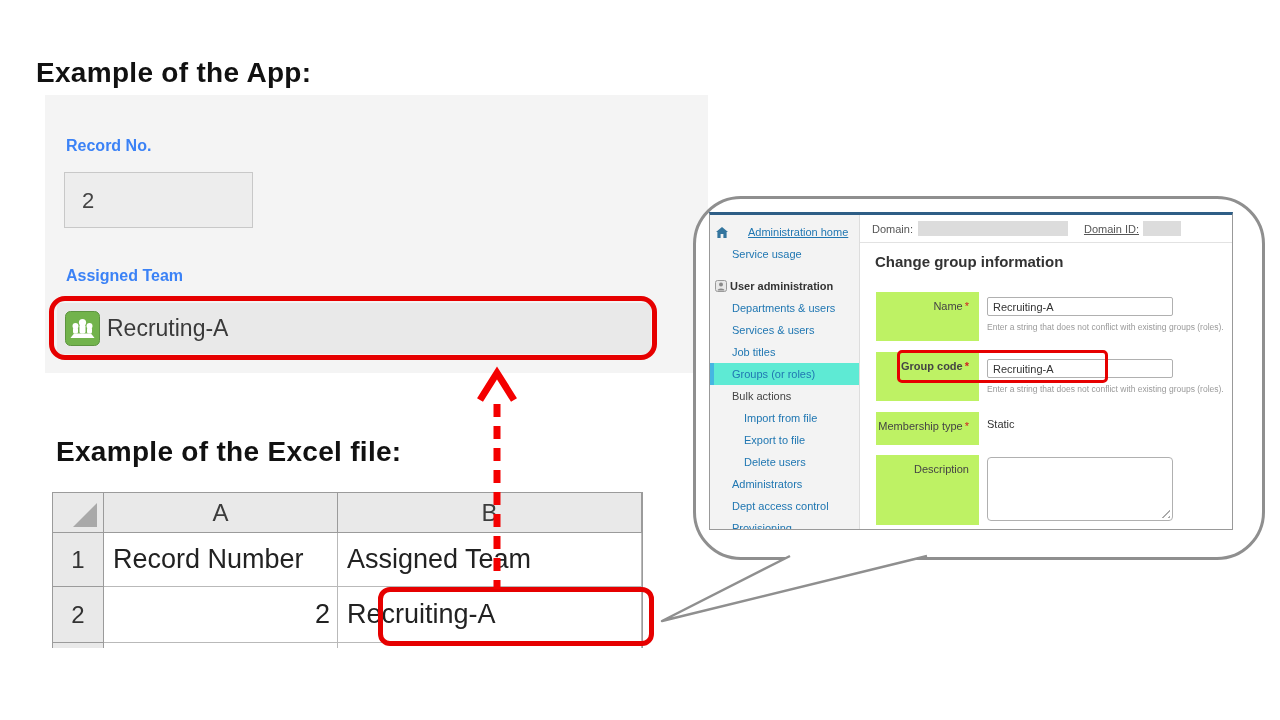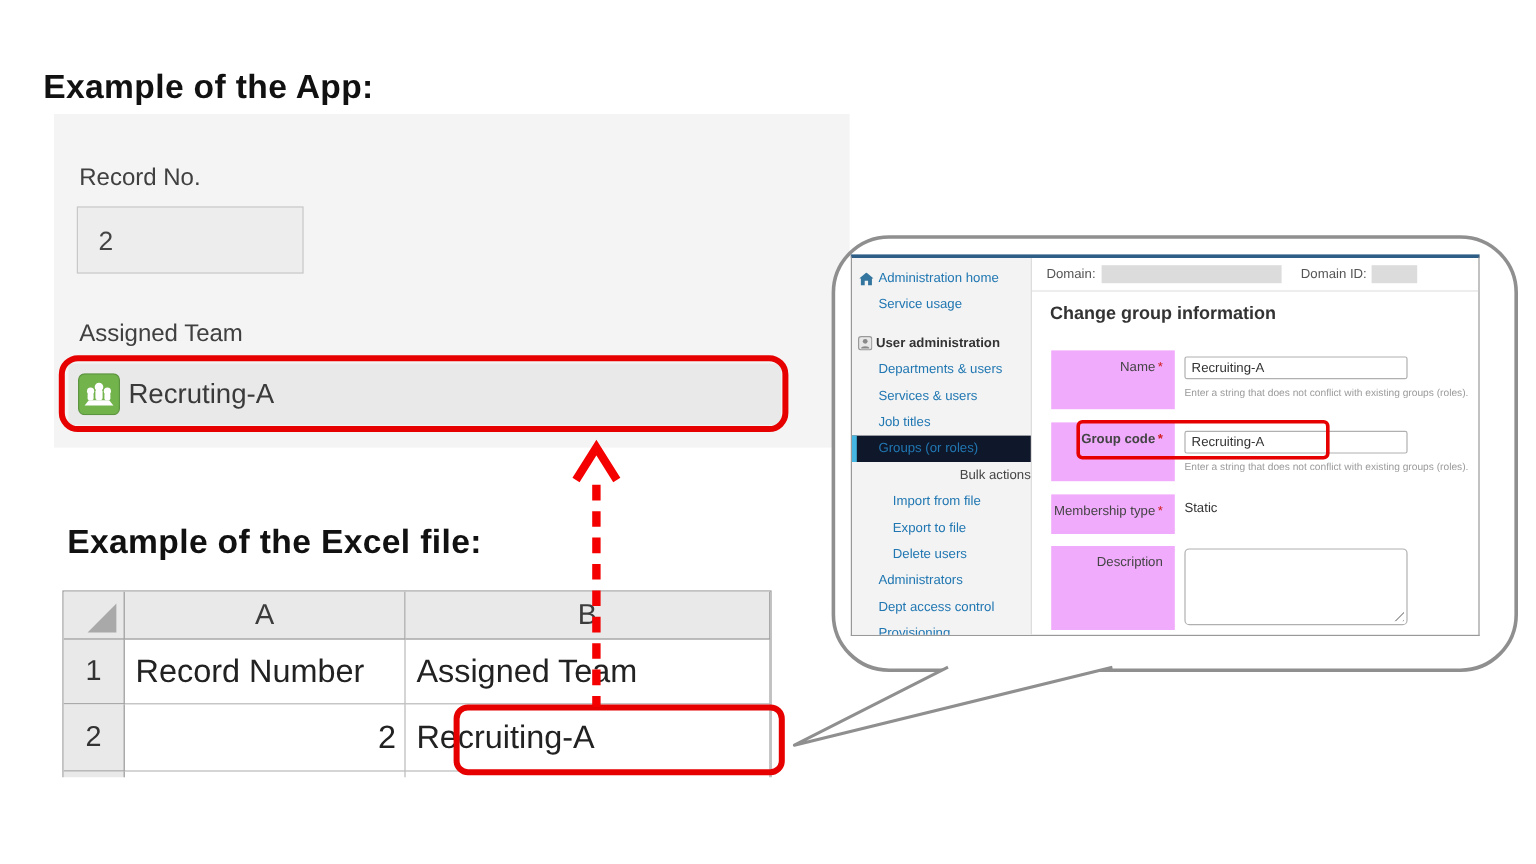--- a/index.html
+++ b/index.html
@@ -5,21 +5,21 @@
   html,body{margin:0;padding:0;background:#fff;}
   .stage{position:relative;width:1280px;height:648px;overflow:hidden;background:#fff;
          font-family:"Liberation Sans",sans-serif;}
   .abs{position:absolute;}
 
   
   .h-big{font-size:28px;font-weight:bold;color:#111;letter-spacing:.3px;white-space:nowrap;}
 
   
   .app-panel{left:45px;top:95px;width:663px;height:278px;background:#f4f4f4;z-index:1;}
-  .app-label{font-size:20px;color:#404040;white-space:nowrap;}
+  .app-label{font-size:16px;color:#3b82f6;white-space:nowrap;font-weight:bold;}
   .record-box{left:64px;top:172px;width:189px;height:56px;background:#ededed;
               border:1px solid #c8c8c8;z-index:1;font-size:22px;color:#444;
               line-height:56px;padding-left:17px;box-sizing:border-box;}
   .team-field{left:57px;top:303px;width:594px;height:51px;background:#e9e9e9;z-index:1;
               display:flex;align-items:center;padding-left:8px;box-sizing:border-box;}
   .team-text{font-size:23px;color:#3a3a3a;margin-left:7px;white-space:nowrap;}
 
   
   .red-box{border:5px solid #e60000;border-radius:16px;background:transparent;z-index:5;}
   .red-box-app{left:49px;top:296px;width:608px;height:64px;box-sizing:border-box;}
@@ -48,33 +48,33 @@
           border:3px solid #8f8f8f;border-radius:48px;box-sizing:border-box;z-index:2;}
   .tail{left:640px;top:548px;width:300px;height:80px;z-index:3;}
 
   
   .admin{left:709px;top:212px;width:524px;height:318px;background:#fff;z-index:4;
          border:1px solid #999;border-top:3px solid #2e5e86;box-sizing:border-box;overflow:hidden;}
   .sidebar{position:absolute;left:0;top:0;width:150px;height:100%;background:#f3f3f3;
            border-right:1px solid #ddd;box-sizing:border-box;padding-top:6px;}
   .sb-item{height:22px;line-height:22px;font-size:11px;color:#2077b2;padding-left:22px;
            white-space:nowrap;display:flex;align-items:center;box-sizing:border-box;cursor:default;}
-  .sb-home{padding-left:6px;gap:4px;}
+  .sb-home{padding-left:6px;gap:20px;text-decoration:underline;}
   .sb-gap{height:10px;}
   .sb-header{color:#333;font-weight:bold;padding-left:5px;gap:3px;text-align:center;}
-  .sb-plain{color:#444;justify-content:flex-end;}
+  .sb-plain{color:#444;}
   .sb-sub{padding-left:34px;}
-  .sb-selected{background:#0f172a;border-left:4px solid #45b6e2;padding-left:18px;}
+  .sb-selected{background:#5eead4;border-left:4px solid #45b6e2;padding-left:18px;}
 
   .dom-bar{position:absolute;left:150px;top:0;right:0;height:27px;border-bottom:1px solid #e2e2e2;
            display:flex;align-items:center;padding-left:12px;font-size:11px;color:#555;}
   .redact{background:#dcdcdc;height:15px;}
   .admin-title{position:absolute;left:165px;top:38px;font-size:15px;font-weight:bold;color:#333;white-space:nowrap;}
 
-  .lbl-cell{position:absolute;left:166px;width:103px;background:#f0abfc;box-sizing:border-box;
+  .lbl-cell{position:absolute;left:166px;width:103px;background:#bef264;box-sizing:border-box;
             font-size:11px;color:#444;text-align:right;padding:8px 10px 0 0;}
   .req{color:#d02020;margin-left:2px;}
   .adm-input{position:absolute;left:277px;width:186px;height:19px;border:1px solid #b0b0b0;
              border-radius:2px;font-size:11px;color:#333;padding:0 5px;box-sizing:border-box;
              font-family:"Liberation Sans",sans-serif;background:#fff;}
   .help{position:absolute;left:277px;font-size:8.5px;color:#9a9a9a;white-space:nowrap;}
   .static-val{position:absolute;left:277px;font-size:11px;color:#333;}
   .adm-textarea{position:absolute;left:277px;top:242px;width:186px;height:64px;border:1px solid #b0b0b0;
                 border-radius:4px;box-sizing:border-box;background:#fff;resize:none;}
   .ta-handle{position:absolute;left:451px;top:294px;width:9px;height:9px;z-index:5;
@@ -192,21 +192,21 @@
         <span>Dept access control</span>
       </div>
       <div class="sb-item">
         <span>Provisioning</span>
       </div>
     </div>
 
     <div class="dom-bar">
       <span>Domain:</span>
       <span class="redact" style="width:150px;margin-left:5px;"></span>
-      <span style="margin-left:16px;">Domain ID:</span>
+      <span style="margin-left:16px;text-decoration:underline;">Domain ID:</span>
       <span class="redact" style="width:38px;margin-left:4px;"></span>
     </div>
 
     <div class="admin-title">Change group information</div>
 
     <div class="lbl-cell" style="top:77px;height:49px;">
       <span>Name</span><span class="req">*</span>
     </div>
     <input class="adm-input" style="top: 82px;" readonly="" value="Recruiting-A">
     <div class="help" style="top:107px;">Enter a string that does not conflict with existing groups (roles).</div>

